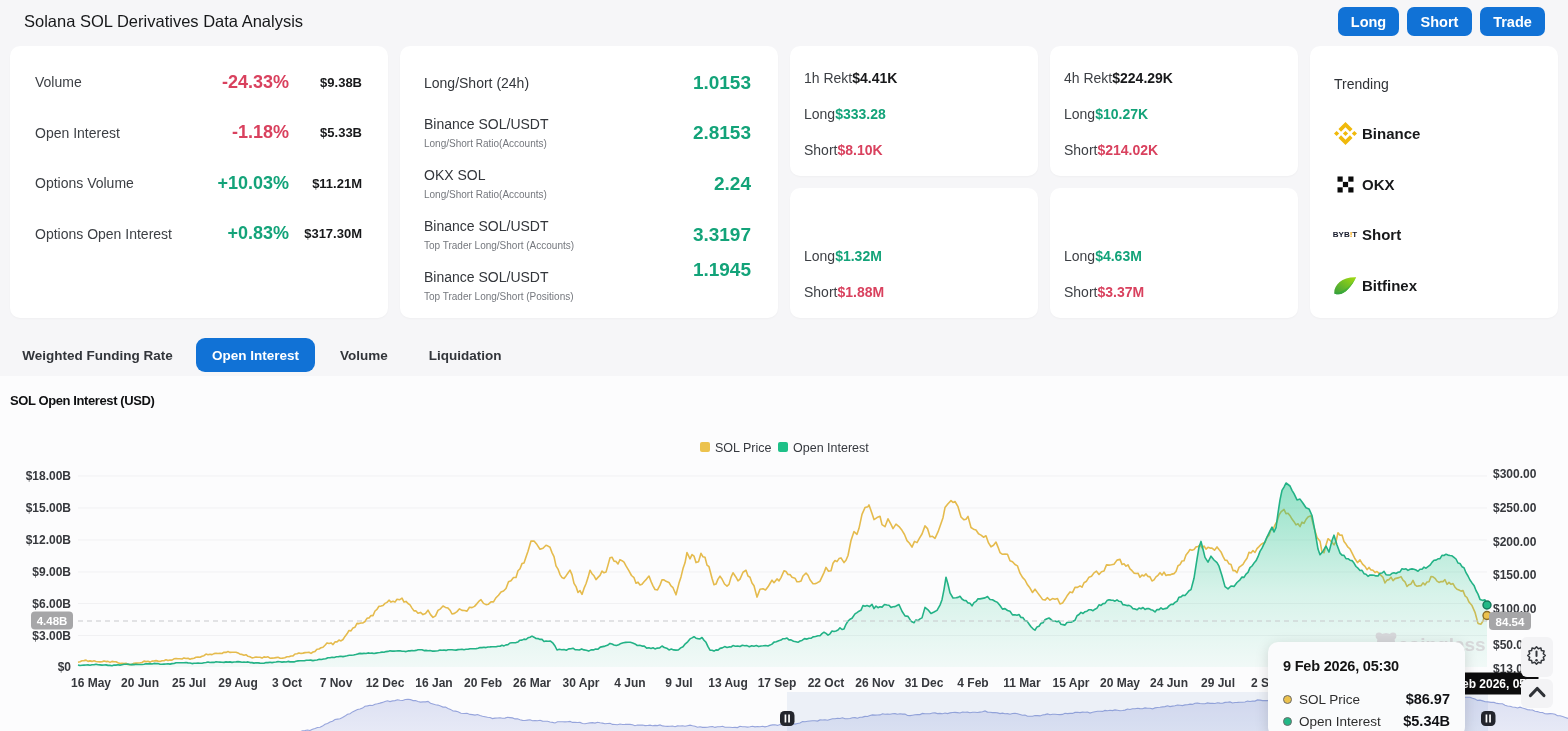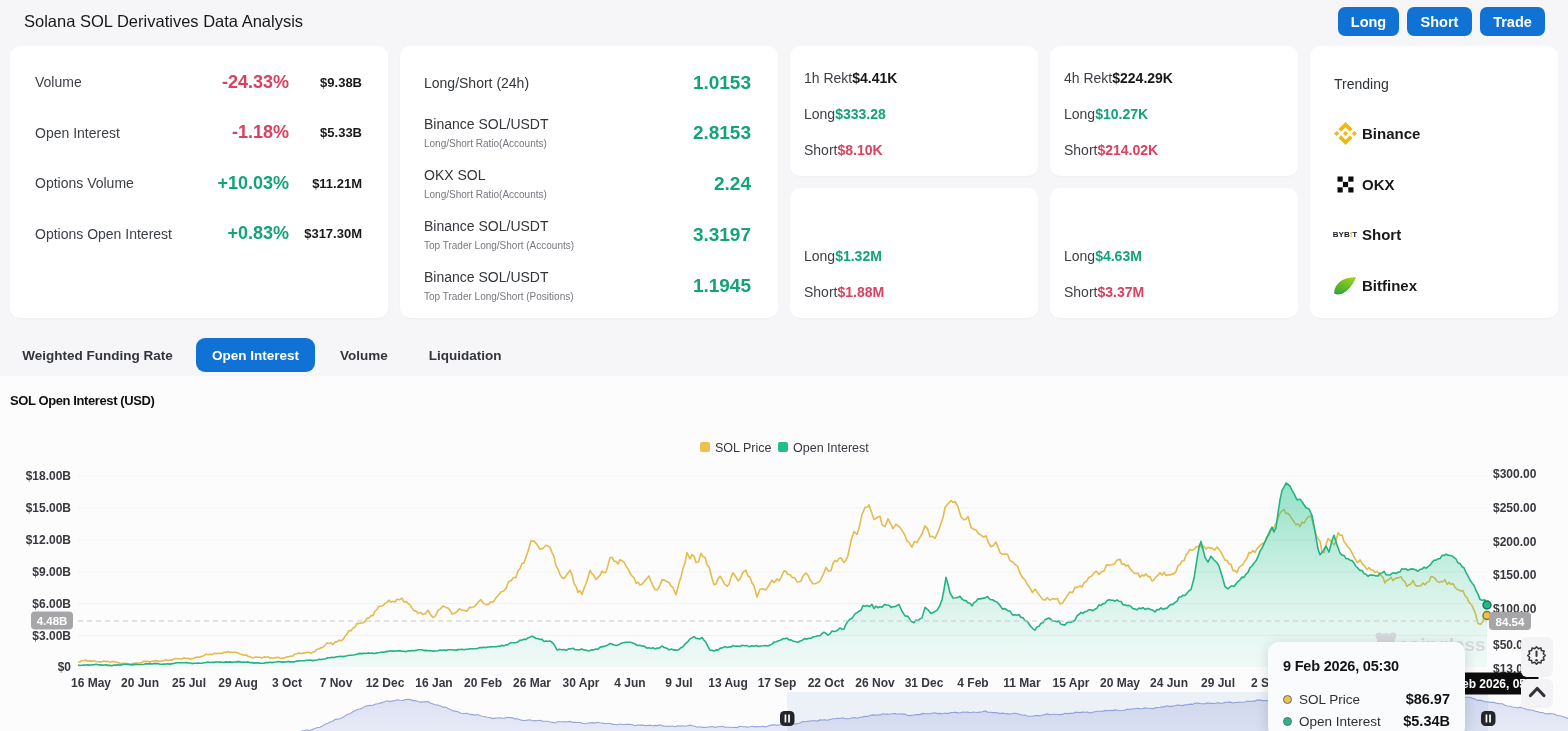--- a/index.html
+++ b/index.html
@@ -60,21 +60,21 @@
     <div class="sub" style="top:96.5px">Long/Short Ratio(Accounts)</div>
     <div class="gv" style="top:87px">2.8153</div>
     <div class="t2" style="top:128.5px">OKX SOL</div>
     <div class="sub" style="top:147.5px">Long/Short Ratio(Accounts)</div>
     <div class="gv" style="top:138px">2.24</div>
     <div class="t2" style="top:179.5px">Binance SOL/USDT</div>
     <div class="sub" style="top:198.5px">Top Trader Long/Short (Accounts)</div>
     <div class="gv" style="top:189px">3.3197</div>
     <div class="t2" style="top:230.5px">Binance SOL/USDT</div>
     <div class="sub" style="top:249.5px">Top Trader Long/Short (Positions)</div>
-    <div class="gv" style="top:240px">1.1945</div>
+    <div class="gv" style="top:224px">1.1945</div>
   </div>
 <div class="card" style="left:790px;top:46px;width:248px;height:130px">
 <div class="kr" style="top:20px">
       <span class="lb">1h Rekt</span>
       <span class="kv dk">$4.41K</span>
     </div>
 <div class="kr" style="top:56px">
       <span class="lb">Long</span>
       <span class="kv grn">$333.28</span>
     </div>

